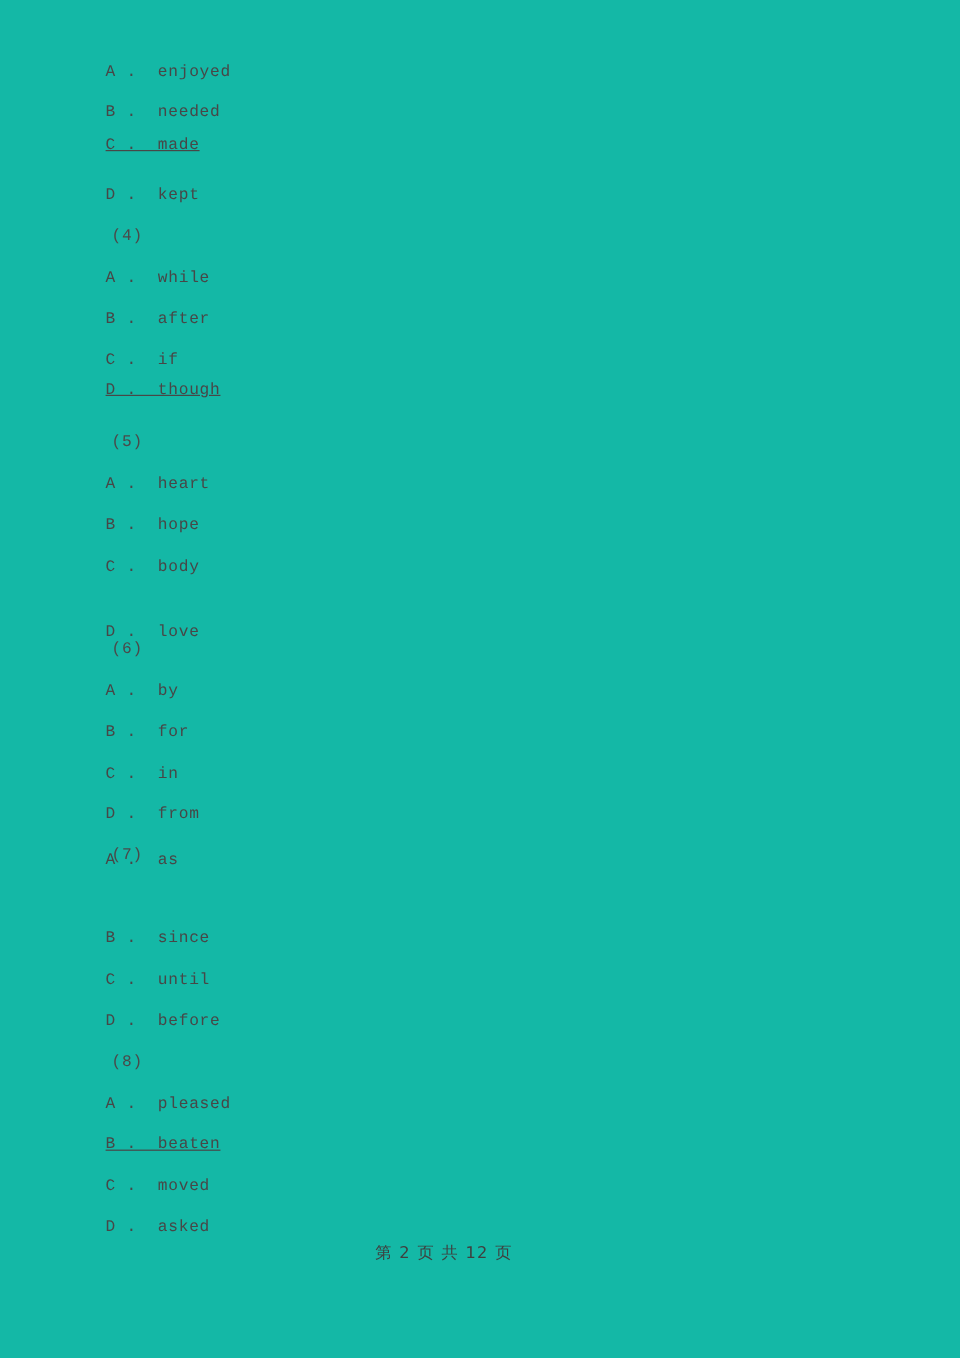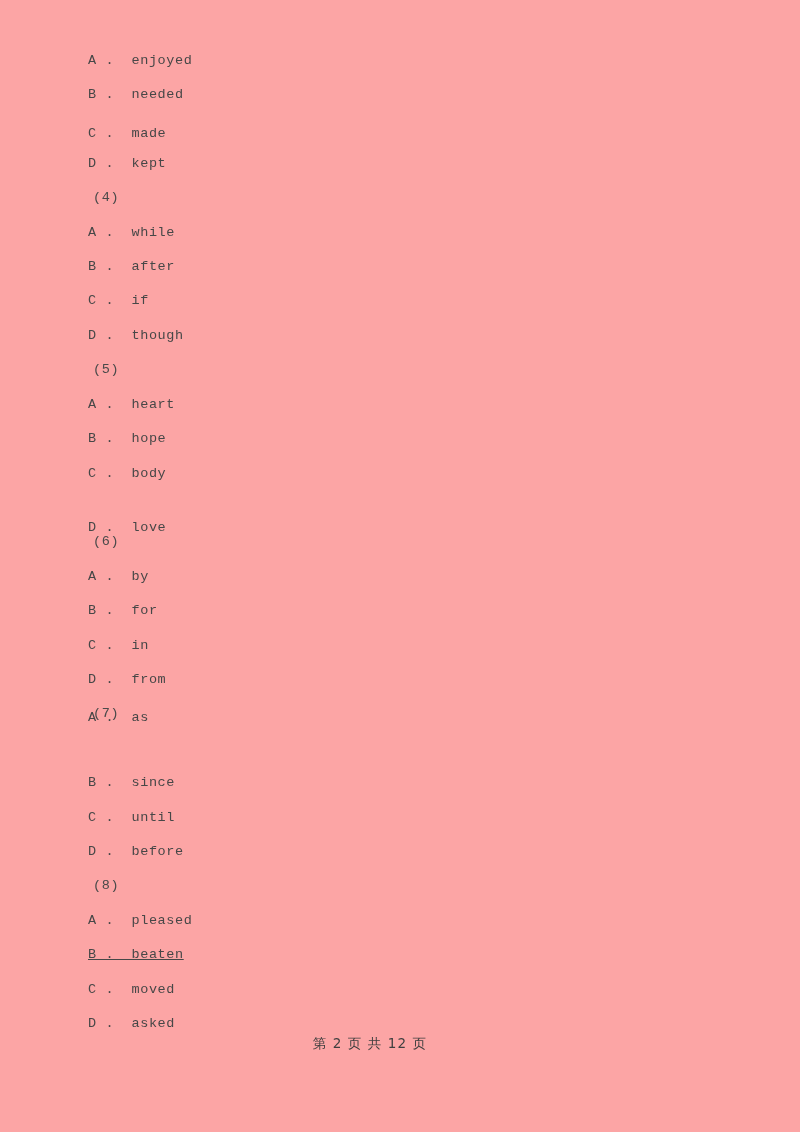--- a/index.html
+++ b/index.html
@@ -11,21 +11,21 @@
     width: 800px;
     height: 1132px;
     position: relative;
     overflow: hidden;
     font-family: "Liberation Mono", "DejaVu Sans Mono", monospace;
     -webkit-font-smoothing: antialiased;
   }
   .page {
     position: absolute;
     inset: 0;
-    background: #fca5a5;
+    background: #14b8a6;
   }
   .content {
     position: absolute;
     left: 0;
     top: 0;
     width: 800px;
   }
   
   .line {
     position: absolute;
@@ -56,27 +56,27 @@
     font-family: "DejaVu Sans", "Liberation Sans", sans-serif;
   }
 </style>
 </head>
 <body>
 
 <div class="page">
   <div class="content" id="content">
       <div class="line option" style="top: 53px;">A .  enjoyed</div>
       <div class="line option" style="top: 87px;">B .  needed</div>
-      <div class="line option" style="top: 126px;">C .  made</div>
+      <div class="line option" style="top: 114px; text-decoration: underline;">C .  made</div>
       <div class="line option" style="top: 156px;">D .  kept</div>
       <div class="line qnum" style="top: 190px;">(4)</div>
       <div class="line option" style="top: 225px;">A .  while</div>
       <div class="line option" style="top: 259px;">B .  after</div>
       <div class="line option" style="top: 293px;">C .  if</div>
-      <div class="line option" style="top: 328px;">D .  though</div>
+      <div class="line option" style="top: 318px; text-decoration: underline;">D .  though</div>
       <div class="line qnum" style="top: 362px;">(5)</div>
       <div class="line option" style="top: 397px;">A .  heart</div>
       <div class="line option" style="top: 431px;">B .  hope</div>
       <div class="line option" style="top: 466px;">C .  body</div>
       <div class="line option" style="top: 520px;">D .  love</div>
       <div class="line qnum" style="top: 534px;">(6)</div>
       <div class="line option" style="top: 569px;">A .  by</div>
       <div class="line option" style="top: 603px;">B .  for</div>
       <div class="line option" style="top: 638px;">C .  in</div>
       <div class="line option" style="top: 672px;">D .  from</div>

